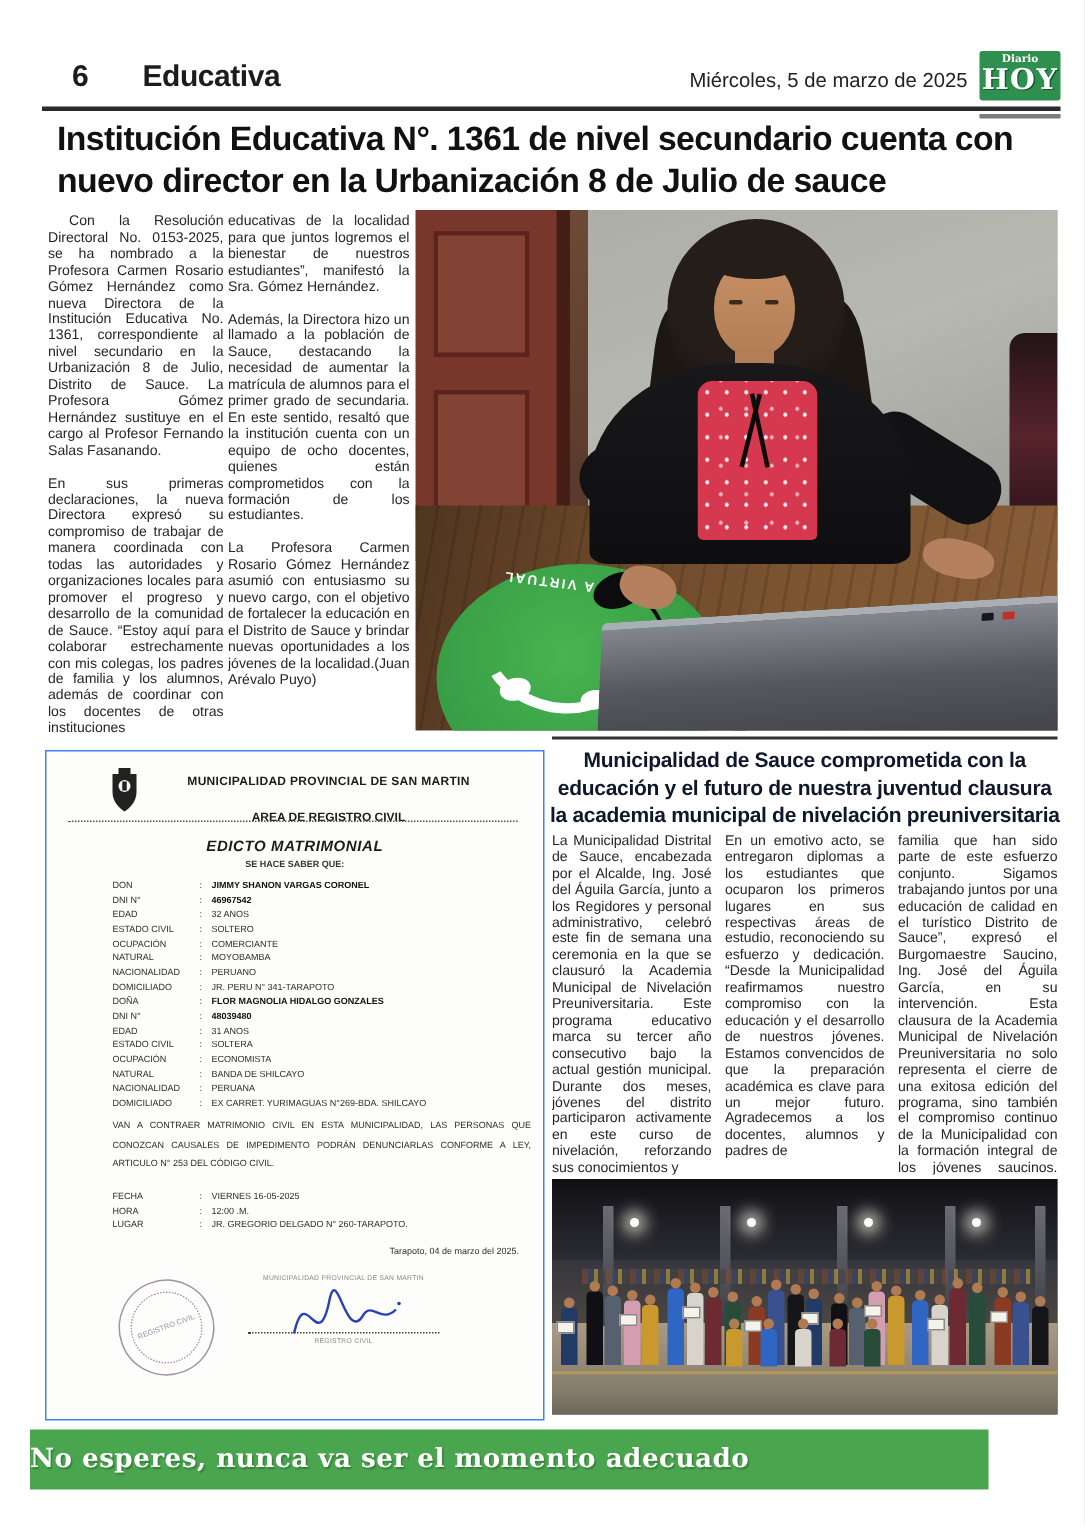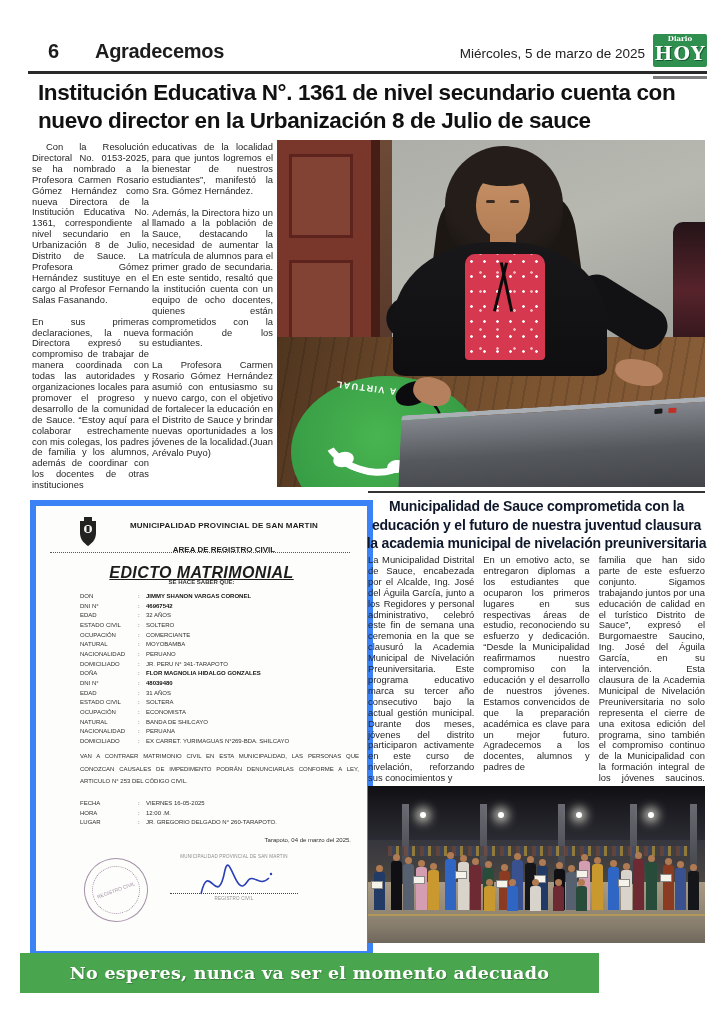--- a/index.html
+++ b/index.html
@@ -80,28 +80,28 @@
   .p1-mouse{position:absolute;left:118px;top:242px;width:36px;height:23px;background:#0c0c0e;
           border-radius:50%;transform:rotate(-20deg);z-index:5;}
   .p1-cable{position:absolute;left:0;top:0;z-index:5;}
   .p1-laptop{position:absolute;left:122px;top:266px;width:316px;height:92px;border-radius:4px;
           background:linear-gradient(#83878d,#55585d 45%,#3f4146);border-top:5px solid #a9afb5;
           transform:rotate(-3.5deg) skewX(-6deg);z-index:7;}
   .p1-laptop:after{content:"";position:absolute;right:40px;top:4px;width:8px;height:5px;background:#c03028;
           box-shadow:-14px 0 0 #17181a;border-radius:1px;}
   
   .edoc{position:absolute;left:30px;top:500px;width:331px;height:445px;background:#fdfdfb;
-        border:6px solid #3b82f6;font-family:"Liberation Sans",sans-serif;}
+        border:1px solid #3b82f6;font-family:"Liberation Sans",sans-serif;}
   .edoc-crest{position:absolute;left:40px;top:11px;width:24px;height:30px;}
   .edoc-org{position:absolute;left:72px;top:15px;width:232px;text-align:center;}
   .edoc-org .o1{font-size:8px;font-weight:bold;letter-spacing:.2px;}
   .edoc-org .o2{font-size:8px;font-weight:bold;margin-top:15px;}
   .edoc-dots{position:absolute;left:14px;top:46px;width:300px;border-bottom:1.5px dotted #555;}
-  .edoc-title{position:absolute;left:0;top:58px;width:100%;text-align:center;font-size:16px;font-weight:bold;
-        font-style:italic;text-decoration:underline;letter-spacing:.4px;}
+  .edoc-title{position:absolute;left:0;top:58px;width:100%;text-align:center;font-size:10px;font-weight:bold;
+        font-style:italic;letter-spacing:.4px;}
   .edoc-sub{position:absolute;left:0;top:73px;width:100%;text-align:center;font-size:6px;font-weight:bold;color:#333;}
   .edoc-fields{position:absolute;left:44px;top:85px;right:8px;}
   .edoc-sched{position:absolute;left:44px;top:292px;right:8px;}
   .edoc-row{display:flex;height:9.7px;align-items:center;font-size:6px;color:#2e2e2e;}
   .edoc-label{width:58px;flex:none;}
   .edoc-colon{width:8px;flex:none;}
   .edoc-value{flex:1;white-space:nowrap;overflow:hidden;}
   .edoc-value.b{font-weight:bold;color:#111;}
   .edoc-notice{position:absolute;left:44px;top:244px;right:8px;font-size:6px;line-height:12.6px;
         text-align:justify;color:#2e2e2e;}
@@ -132,32 +132,32 @@
   .p2-line{position:absolute;left:0;top:128px;width:100%;height:2px;background:rgba(214,174,60,.5);}
   .p2-col{position:absolute;top:18px;width:7px;height:80px;background:linear-gradient(#6a6a72,#3e3e45);}
   .p2-light{position:absolute;top:26px;width:6px;height:6px;border-radius:50%;background:#fff;
         box-shadow:0 0 10px 5px rgba(255,255,240,.65);}
   .p2-crowd{position:absolute;left:20px;top:60px;width:300px;height:10px;opacity:.6;
         background:repeating-linear-gradient(90deg,#7a4a3a 0 4px,#3a4a6a 4px 8px,#caa53a 8px 11px,#444 11px 16px);}
   .gp-person{position:absolute;width:11px;border-radius:3px 3px 0 0;}
   .gp-head{position:absolute;top:-7px;left:2px;width:7px;height:7px;border-radius:50%;background:#b07b52;}
   .gp-diploma{position:absolute;top:9px;left:-3px;width:10px;height:6px;background:#f5f2ea;border:.5px solid #888;}
   
-  .banner{position:absolute;left:20px;top:953px;width:579px;height:40px;background:#4aa64e;
-        display:flex;align-items:center;justify-content:center;}
+  .banner{position:absolute;left:20px;top:953px;width:639px;height:40px;background:#4aa64e;
+        display:flex;align-items:center;}
   .banner span{color:#fff;font-family:"DejaVu Serif",serif;font-weight:bold;font-size:17.5px;
         letter-spacing:.3px;text-shadow:1px 1px 1px rgba(0,0,0,.25);}
 </style>
 </head>
 <body>
 
 <div class="page">
 
   <div class="pagenum">6</div>
-  <div class="section">Agradecemos</div>
+  <div class="section">Educativa</div>
   <div class="issuedate">Miércoles, 5 de marzo de 2025</div>
   <div class="logo">
     <span class="lt">Diario</span>
     <span class="lm">HOY</span>
   </div>
   <div class="hdr-rule"></div>
   <div class="hdr-rule2"></div>
 
   <div class="headline1">Institución Educativa N°. 1361 de nivel secundario cuenta con nuevo director en la Urbanización 8 de Julio de sauce</div>
   <div class="a1col a1c1">

